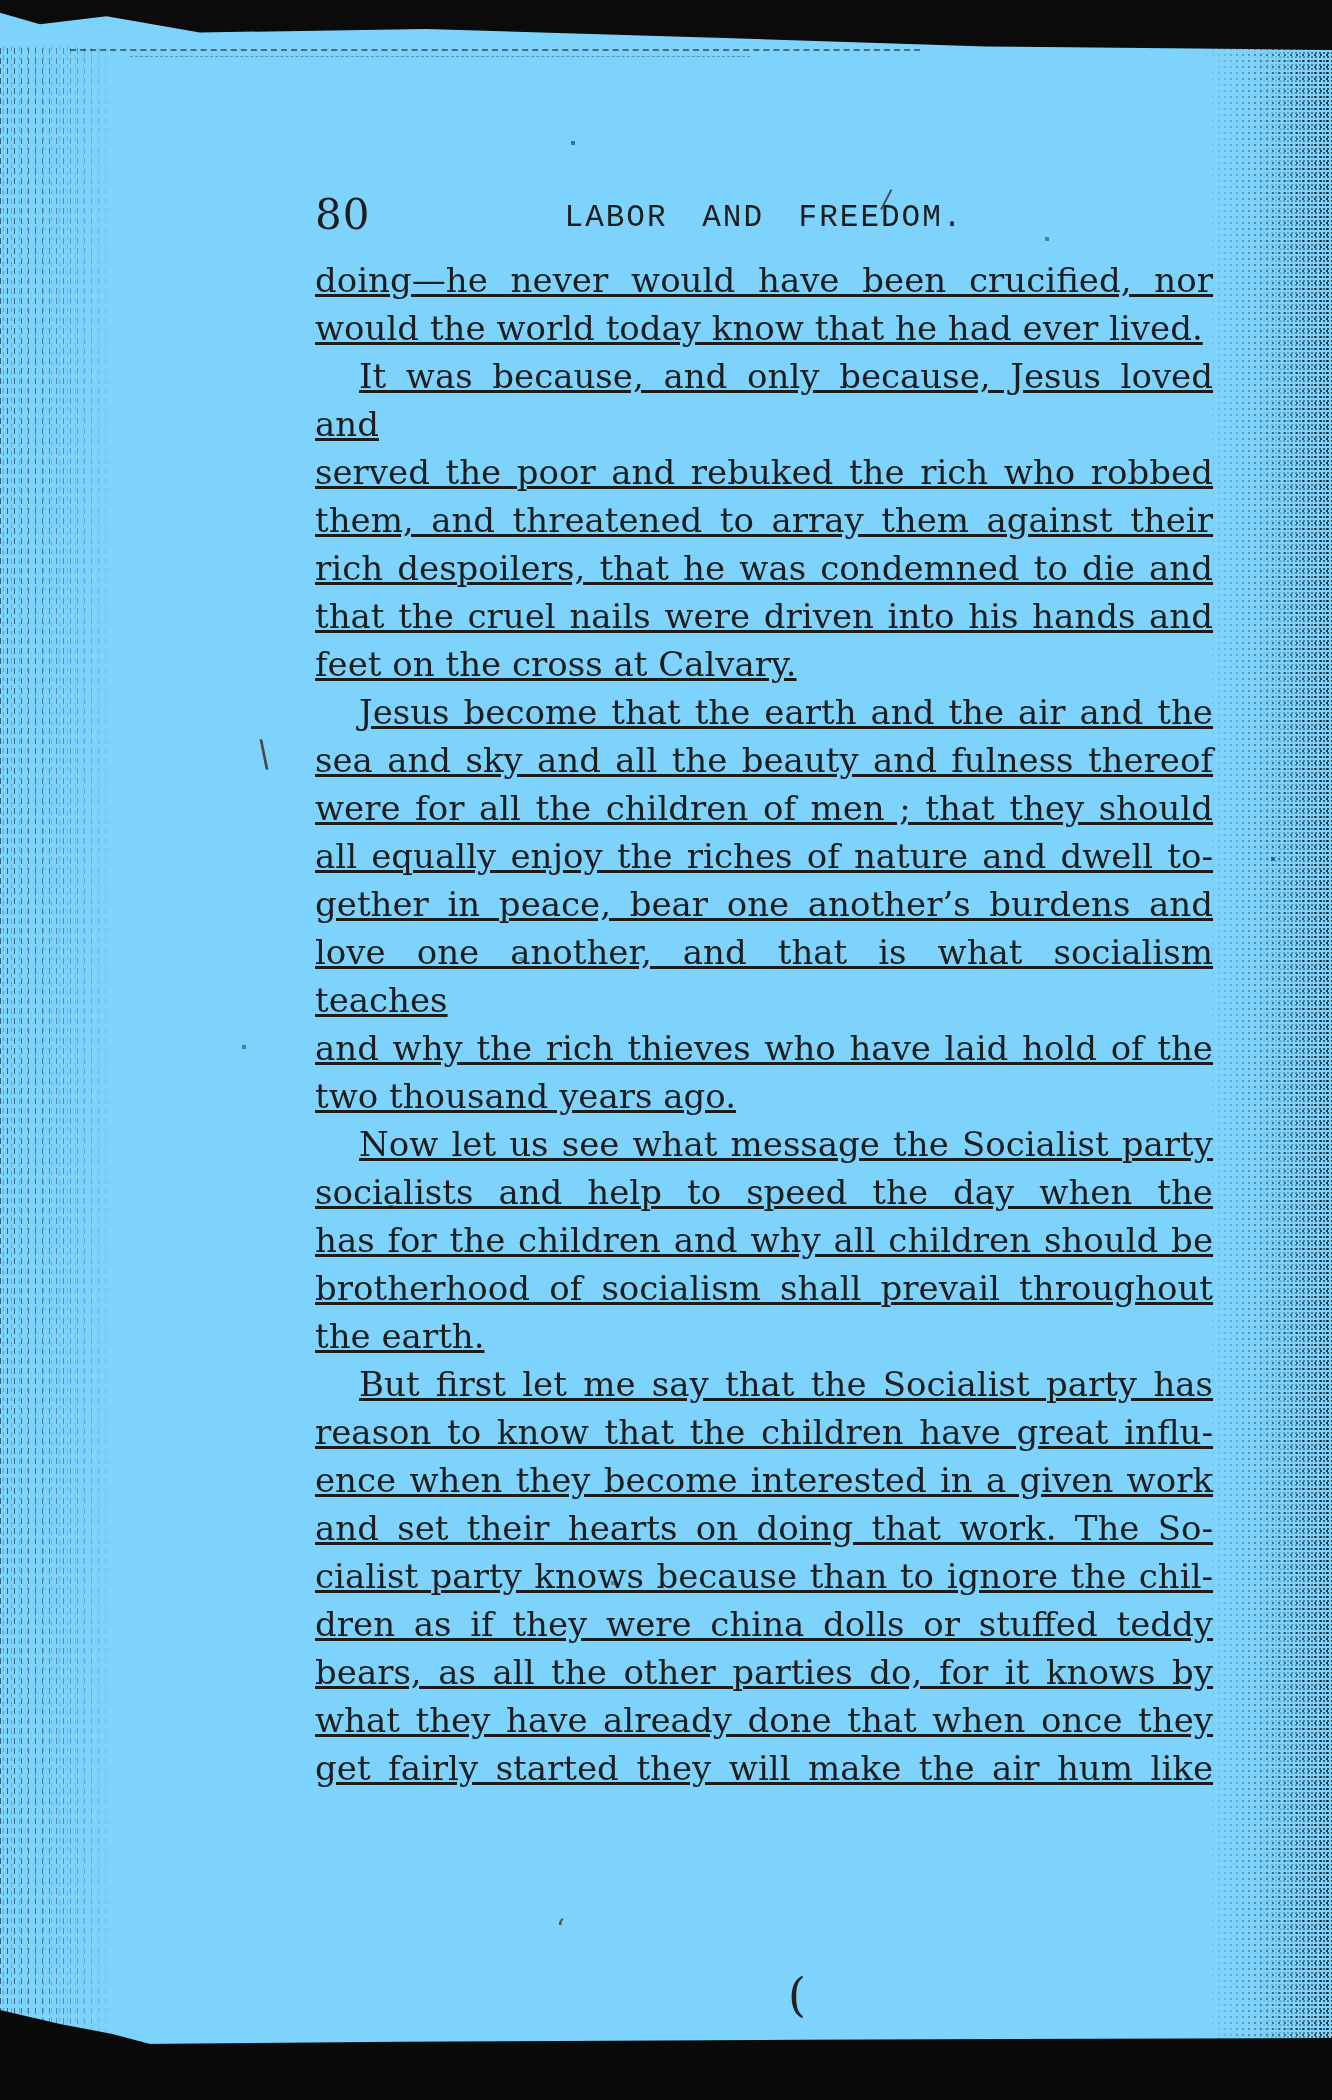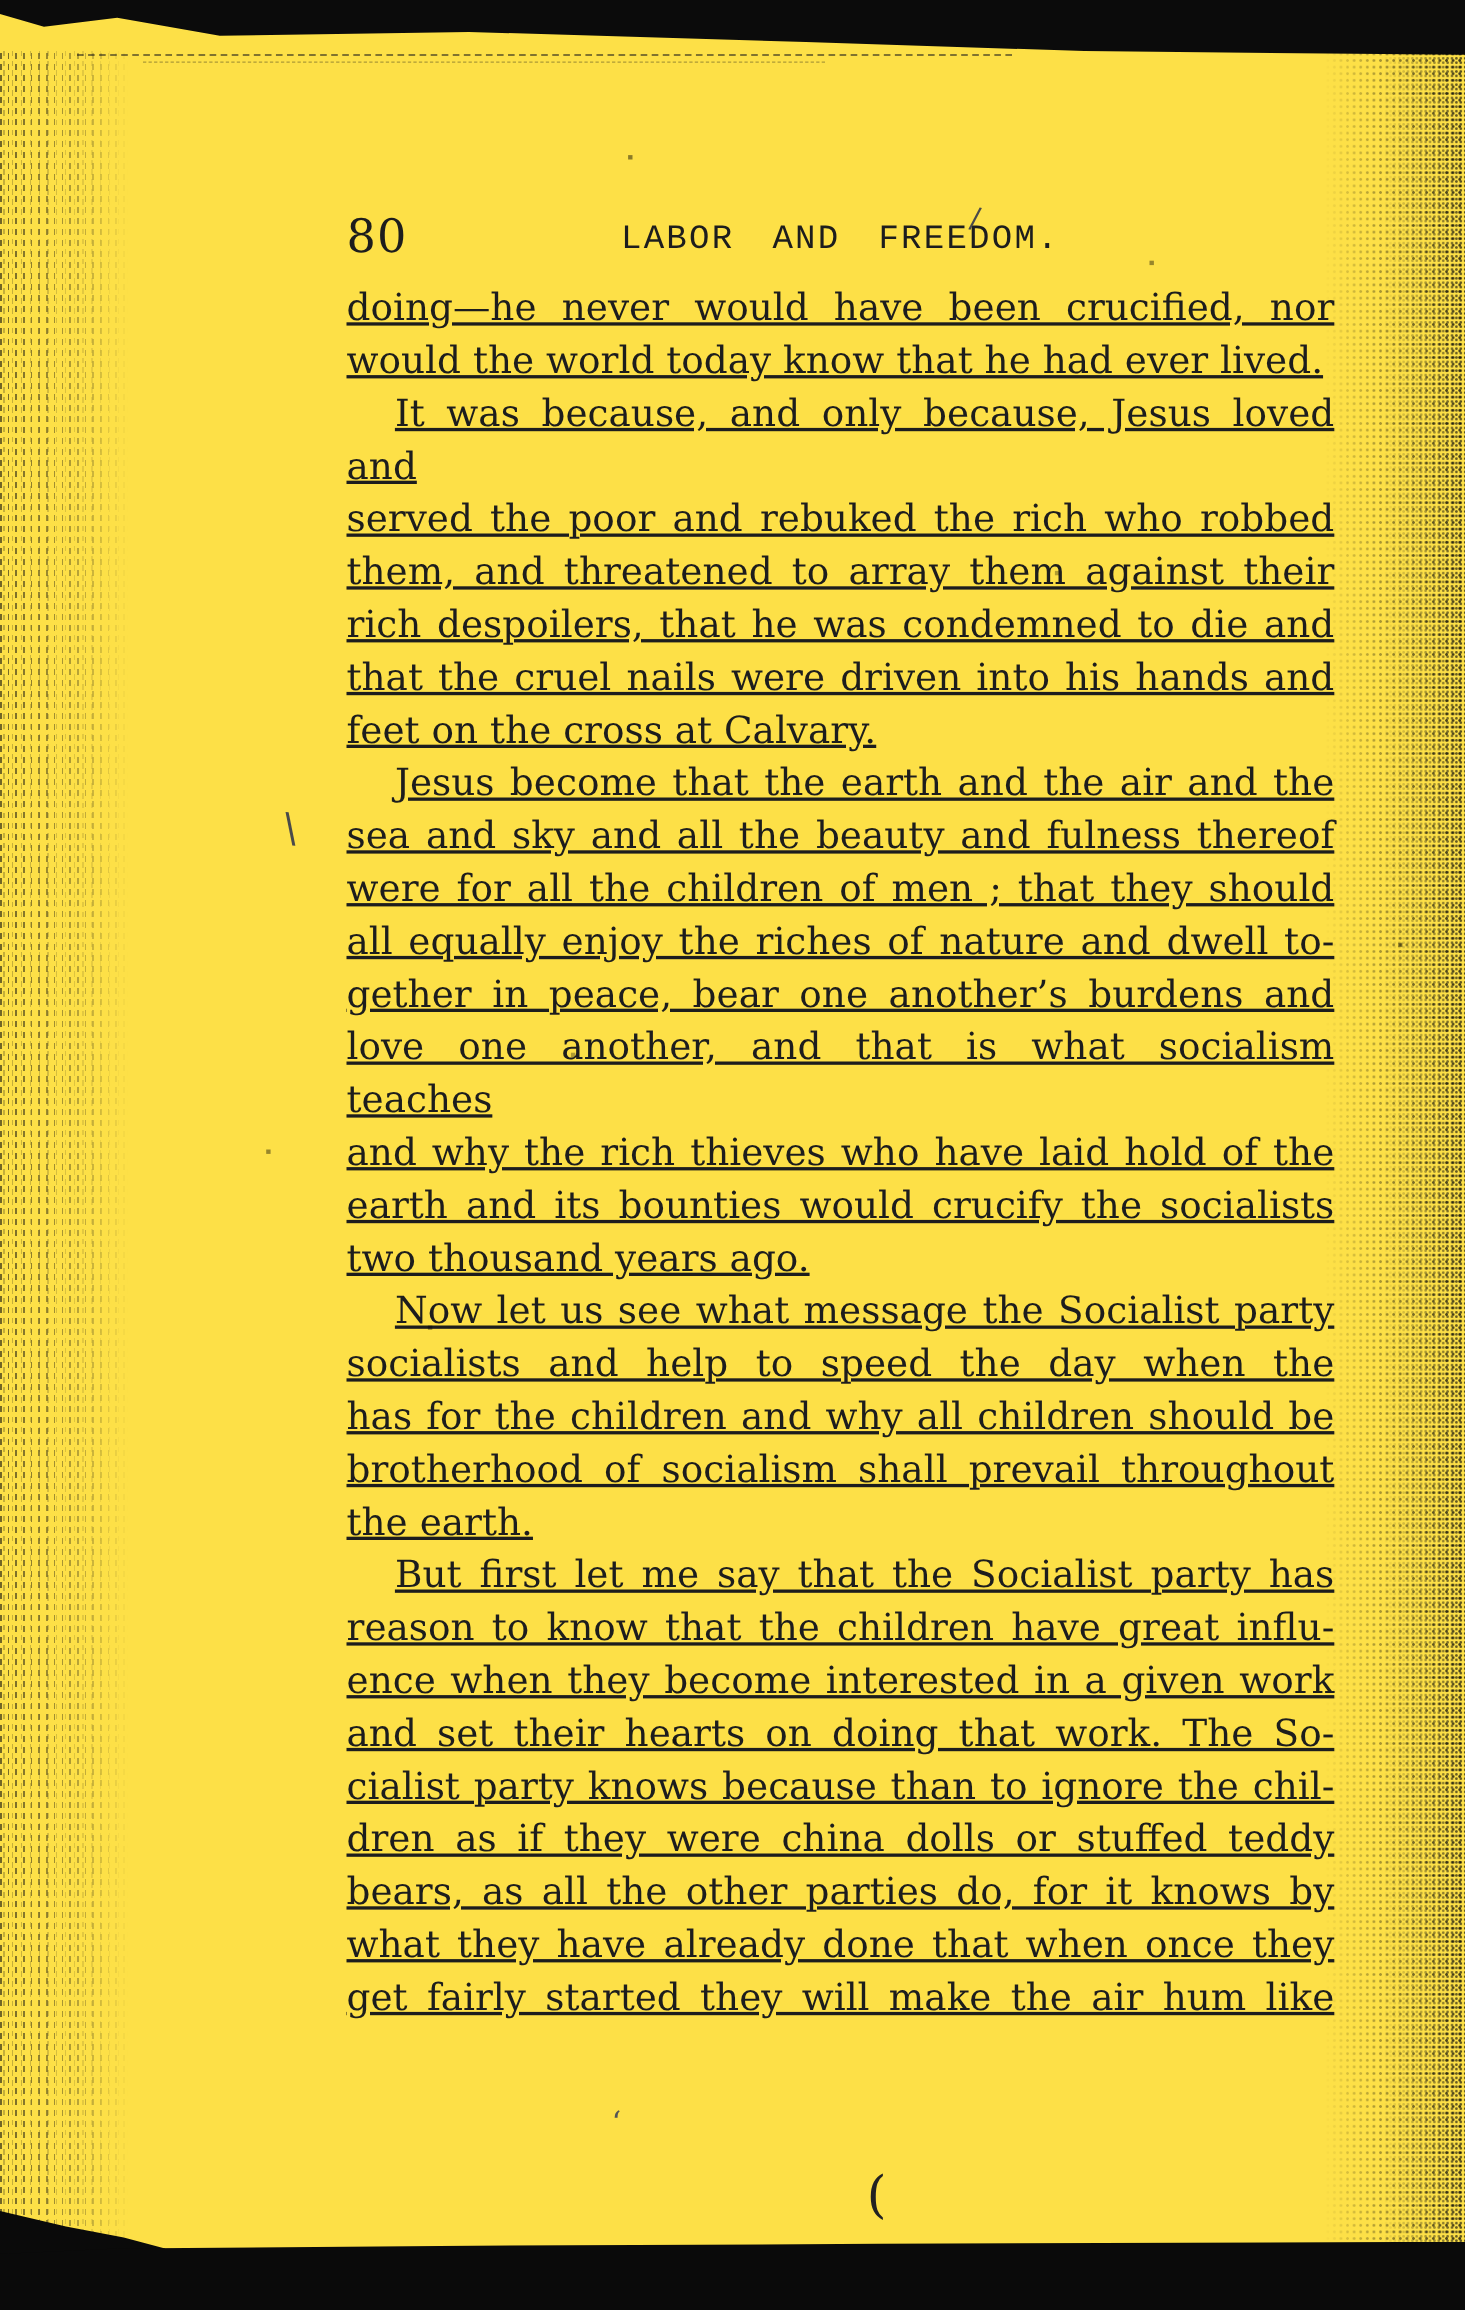--- a/index.html
+++ b/index.html
@@ -1,18 +1,18 @@
 <!DOCTYPE html>
 <html><head>
 <meta charset="utf-8">
 <style>
   html,body { margin:0; padding:0; background:#e9e9e7; }
   .page {
     position:relative; width:1332px; height:2100px;
-    background:#fde047; overflow:hidden;
+    background:#7dd3fc; overflow:hidden;
     font-family:"DejaVu Serif", serif; color:#1d1d1d;
   }
   
   .top-band {
     position:absolute; top:0; left:0; width:100%; height:58px; background:#0b0b0b;
     clip-path: polygon(0 0, 100% 0, 100% 86%, 74% 80%, 55% 66%, 32% 50%, 15% 56%, 8% 28%, 3% 42%, 0 22%);
   }
   .top-line1 { position:absolute; top:49px; left:70px; width:850px; border-top:2px dashed rgba(25,25,25,.55); }
   .top-line2 { position:absolute; top:56px; left:130px; width:620px; border-top:1px dashed rgba(25,25,25,.35); }
   .bottom-band {
@@ -126,21 +126,20 @@
       <div class="line">rich despoilers, that he was condemned to die and</div>
       <div class="line">that the cruel nails were driven into his hands and</div>
       <div class="line last">feet on the cross at Calvary.</div>
       <div class="line indent">Jesus become that the earth and the air and the</div>
       <div class="line">sea and sky and all the beauty and fulness thereof</div>
       <div class="line">were for all the children of men ; that they should</div>
       <div class="line">all equally enjoy the riches of nature and dwell to-</div>
       <div class="line">gether in peace, bear one another’s burdens and</div>
       <div class="line">love one another, and that is what socialism teaches</div>
       <div class="line">and why the rich thieves who have laid hold of the</div>
-      <div class="line">earth and its bounties would crucify the socialists</div>
       <div class="line last">two thousand years ago.</div>
       <div class="line indent">Now let us see what message the Socialist party</div>
       <div class="line">socialists and help to speed the day when the</div>
       <div class="line">has for the children and why all children should be</div>
       <div class="line">brotherhood of socialism shall prevail throughout</div>
       <div class="line last">the earth.</div>
       <div class="line indent">But first let me say that the Socialist party has</div>
       <div class="line">reason to know that the children have great influ-</div>
       <div class="line">ence when they become interested in a given work</div>
       <div class="line">and set their hearts on doing that work. The So-</div>

